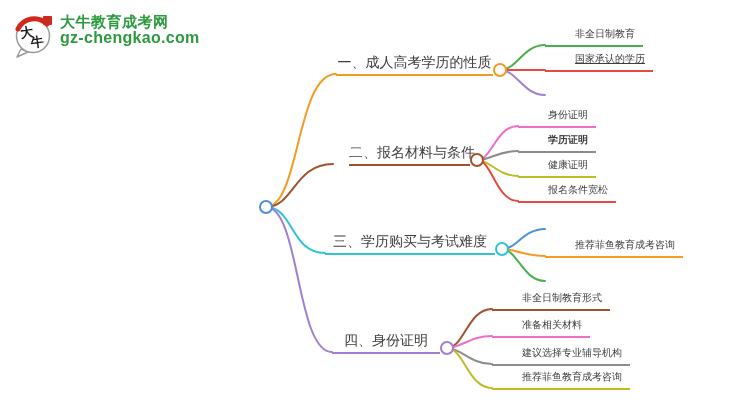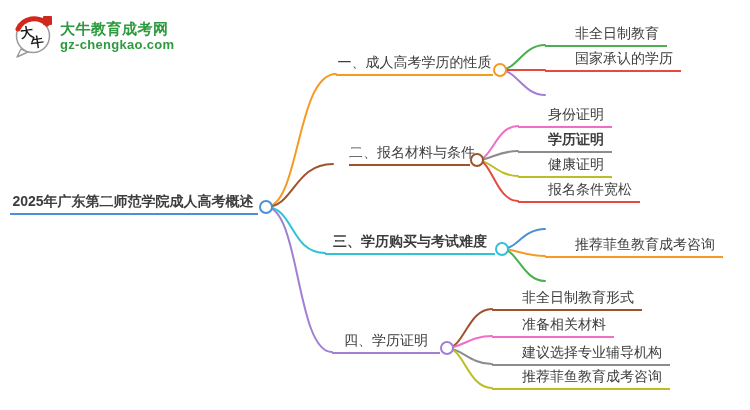--- a/index.html
+++ b/index.html
@@ -11,25 +11,25 @@
   .stage{position:absolute;left:0;top:0;width:750px;height:410px;}
   svg.links{position:absolute;left:0;top:0;}
   svg.links path{fill:none;stroke-width:2;stroke-linecap:round;}
   .node-circle{fill:#ffffff;stroke-width:2;}
   .node-label{
     position:absolute;color:#3d3d3d;white-space:nowrap;
     line-height:17px;border-bottom:2px solid #cccccc;cursor:default;
   }
   .root-label{font-size:14px;font-weight:700;text-align:center;padding:0 4px 3px 2px;}
   .branch-label{font-size:14px;font-weight:500;text-align:center;padding:0 0 3px 0;}
-  .child-label{font-size:14px;font-weight:400;padding:0 8px 3px 30px;}
+  .child-label{font-size:10px;font-weight:400;padding:0 8px 3px 30px;}
   .logo{position:absolute;left:12px;top:13px;display:flex;align-items:flex-start;cursor:pointer;}
-  .logo-text{margin-left:4px;margin-top:7px;}
+  .logo-text{margin-left:4px;}
   .logo-title{font-size:15px;font-weight:700;color:#2d9a3f;letter-spacing:0.5px;line-height:18px;}
-  .logo-sub{font-size:13px;font-weight:700;color:#2d9a3f;letter-spacing:0.3px;line-height:14px;}
+  .logo-sub{font-size:16px;font-weight:700;color:#2d9a3f;letter-spacing:0.3px;line-height:14px;}
 </style>
 </head>
 <body>
 
 <div class="stage">
 
   <svg class="links" width="750" height="410">
 
     <path d="M266 207 C300 207, 296 74, 336 74" stroke="#f59a23"></path>
     <path d="M266 207 C294 207, 294 164, 333 164" stroke="#a0522d"></path>
@@ -54,29 +54,28 @@
     <path d="M447 348 C461 348, 470 364, 492 364" stroke="#8c8c8c"></path>
     <path d="M447 348 C464 348, 468 388, 492 388" stroke="#bcbd22"></path>
 
     <circle class="node-circle" cx="266" cy="207" r="6" stroke="#4a90d9"></circle>
     <circle class="node-circle" cx="500" cy="70" r="6" stroke="#f59a23"></circle>
     <circle class="node-circle" cx="477" cy="160" r="6" stroke="#a0522d"></circle>
     <circle class="node-circle" cx="502" cy="249" r="6" stroke="#2fc3d5"></circle>
     <circle class="node-circle" cx="447" cy="348" r="6" stroke="#a17fd3"></circle>
   </svg>
 
-  <span class="node-label root-label" style="left: 10px; right: 492px; top: 193px; border-bottom-color: rgb(74, 144, 217);">2025年广东第二师范学院成人高考概述</span>
 
   <span class="node-label branch-label" style="left: 336px; right: 257px; top: 54px; border-bottom-color: rgb(245, 154, 35);">一、成人高考学历的性质</span>
   <span class="node-label branch-label" style="left: 349px; right: 280px; top: 144px; border-bottom-color: rgb(160, 82, 45);">二、报名材料与条件</span>
-  <span class="node-label branch-label" style="left: 325px; right: 255px; top: 233px; border-bottom-color: rgb(47, 195, 213); font-weight: bold;">三、学历购买与考试难度</span>
-  <span class="node-label branch-label" style="left: 332px; right: 310px; top: 332px; border-bottom-color: rgb(161, 127, 211);">四、学历证明</span>
+  <span class="node-label branch-label" style="left: 325px; right: 255px; top: 233px; border-bottom-color: rgb(47, 195, 213);">三、学历购买与考试难度</span>
+  <span class="node-label branch-label" style="left: 332px; right: 310px; top: 332px; border-bottom-color: rgb(161, 127, 211);">四、身份证明</span>
 
   <span class="node-label child-label" style="left: 545px; top: 25px; border-bottom-color: rgb(76, 174, 79);">非全日制教育</span>
-  <span class="node-label child-label" style="left: 545px; top: 50px; border-bottom-color: rgb(230, 73, 63);">国家承认的学历</span>
+  <span class="node-label child-label" style="left: 545px; top: 50px; border-bottom-color: rgb(230, 73, 63); text-decoration: underline;">国家承认的学历</span>
 
   <span class="node-label child-label" style="left: 518px; top: 106px; border-bottom-color: rgb(238, 111, 200); text-align: center;">身份证明</span>
   <span class="node-label child-label" style="left: 518px; top: 131px; border-bottom-color: rgb(140, 140, 140); font-weight: bold;">学历证明</span>
   <span class="node-label child-label" style="left: 518px; top: 181px; border-bottom-color: rgb(230, 73, 63);">报名条件宽松</span>
   <span class="node-label child-label" style="left: 518px; top: 156px; border-bottom-color: rgb(188, 189, 34);">健康证明</span>
 
   <span class="node-label child-label" style="left: 545px; top: 236px; border-bottom-color: rgb(245, 154, 35);">推荐菲鱼教育成考咨询</span>
 
   <span class="node-label child-label" style="left: 492px; top: 316px; border-bottom-color: rgb(238, 111, 200);">准备相关材料</span>
   <span class="node-label child-label" style="left: 492px; top: 289px; border-bottom-color: rgb(160, 82, 45);">非全日制教育形式</span>

